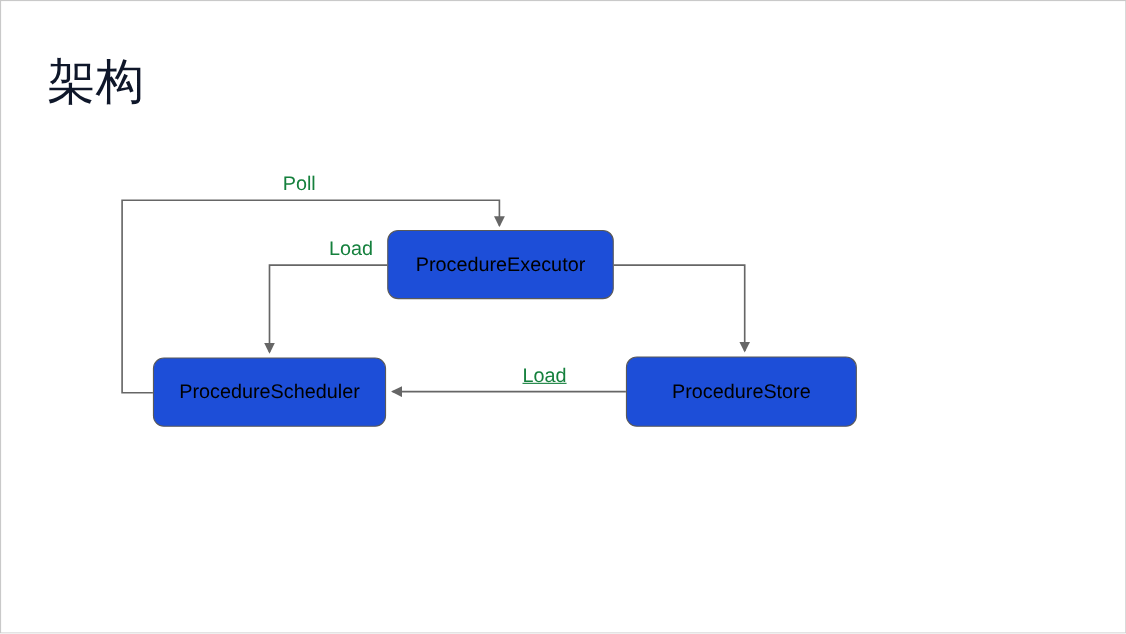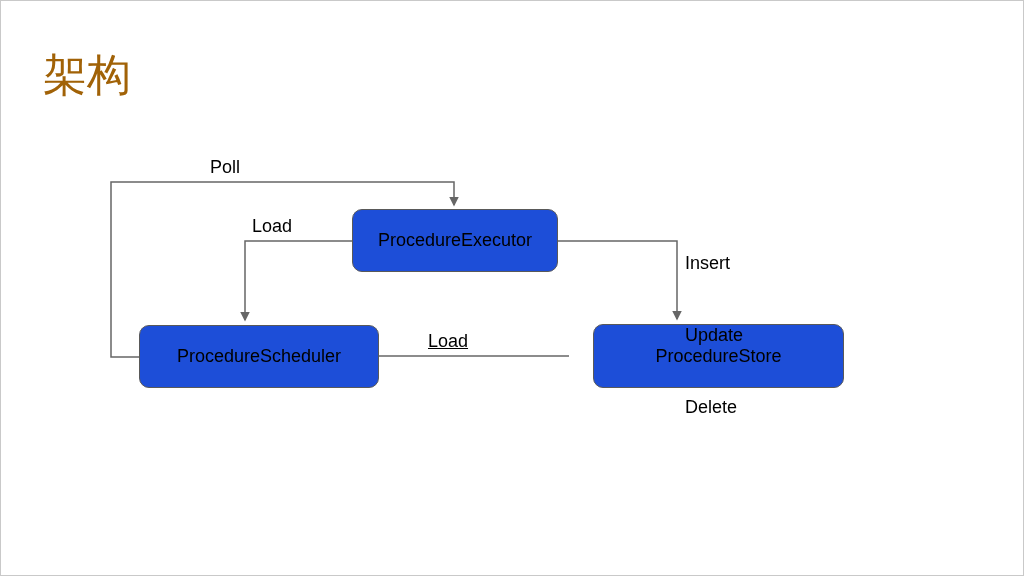--- a/index.html
+++ b/index.html
@@ -16,21 +16,21 @@
   }
 
   .slide-title {
     position: absolute;
     left: 42px;
     top: 48px;
     font-family: "DejaVu Serif", "Liberation Serif", serif;
     font-weight: 400;
     font-size: 44px;
     line-height: 1.2;
-    color: #a16207;
+    color: #0f172a;
   }
 
   .connector-layer {
     position: absolute;
     left: 0; top: 0;
     width: 1024px; height: 576px;
   }
 
   .node {
     position: absolute;
@@ -38,29 +38,30 @@
     border: 1.5px solid #595959;
     border-radius: 10px;
     display: flex;
     align-items: center;
     justify-content: center;
     font-size: 18px;
     color: #000000;
     text-align: center;
   }
   .node-executor  { left: 351px; top: 208px; width: 206px; height: 63px; }
-  .node-scheduler { left: 138px; top: 324px; width: 240px; height: 63px; }
-  .node-store     { left: 568px; top: 323px; width: 251px; height: 64px; margin-left: 24px; }
+  .node-scheduler { left: 138px; top: 324px; width: 212px; height: 63px; }
+  .node-store     { left: 568px; top: 323px; width: 210px; height: 64px; }
 
   .edge-label {
     position: absolute;
     font-size: 18px;
     line-height: 21px;
-    color: #000000;
+    color: #15803d;
     white-space: pre;
+    margin-left: 47px;
   }
   .label-poll { left: 209px; top: 156px; }
   .label-push { left: 251px; top: 215px; }
   .label-iud  { left: 684px; top: 202px; line-height: 24px; }
   .label-load { left: 427px; top: 330px; text-decoration: underline; }
 </style>
 </head>
 <body>
 
 <div class="slide">
@@ -90,21 +91,16 @@
   </div>
 
   <div class="node node-store">
     <span>ProcedureStore</span>
   </div>
 
   <div class="edge-label label-poll">Poll</div>
 
   <div class="edge-label label-push">Load</div>
 
-  <div class="edge-label label-iud">
-    <div>Insert</div>
-    <div>Update</div>
-    <div>Delete</div>
-  </div>
 
   <div class="edge-label label-load">Load</div>
 
 </div>
 
 </body></html>

